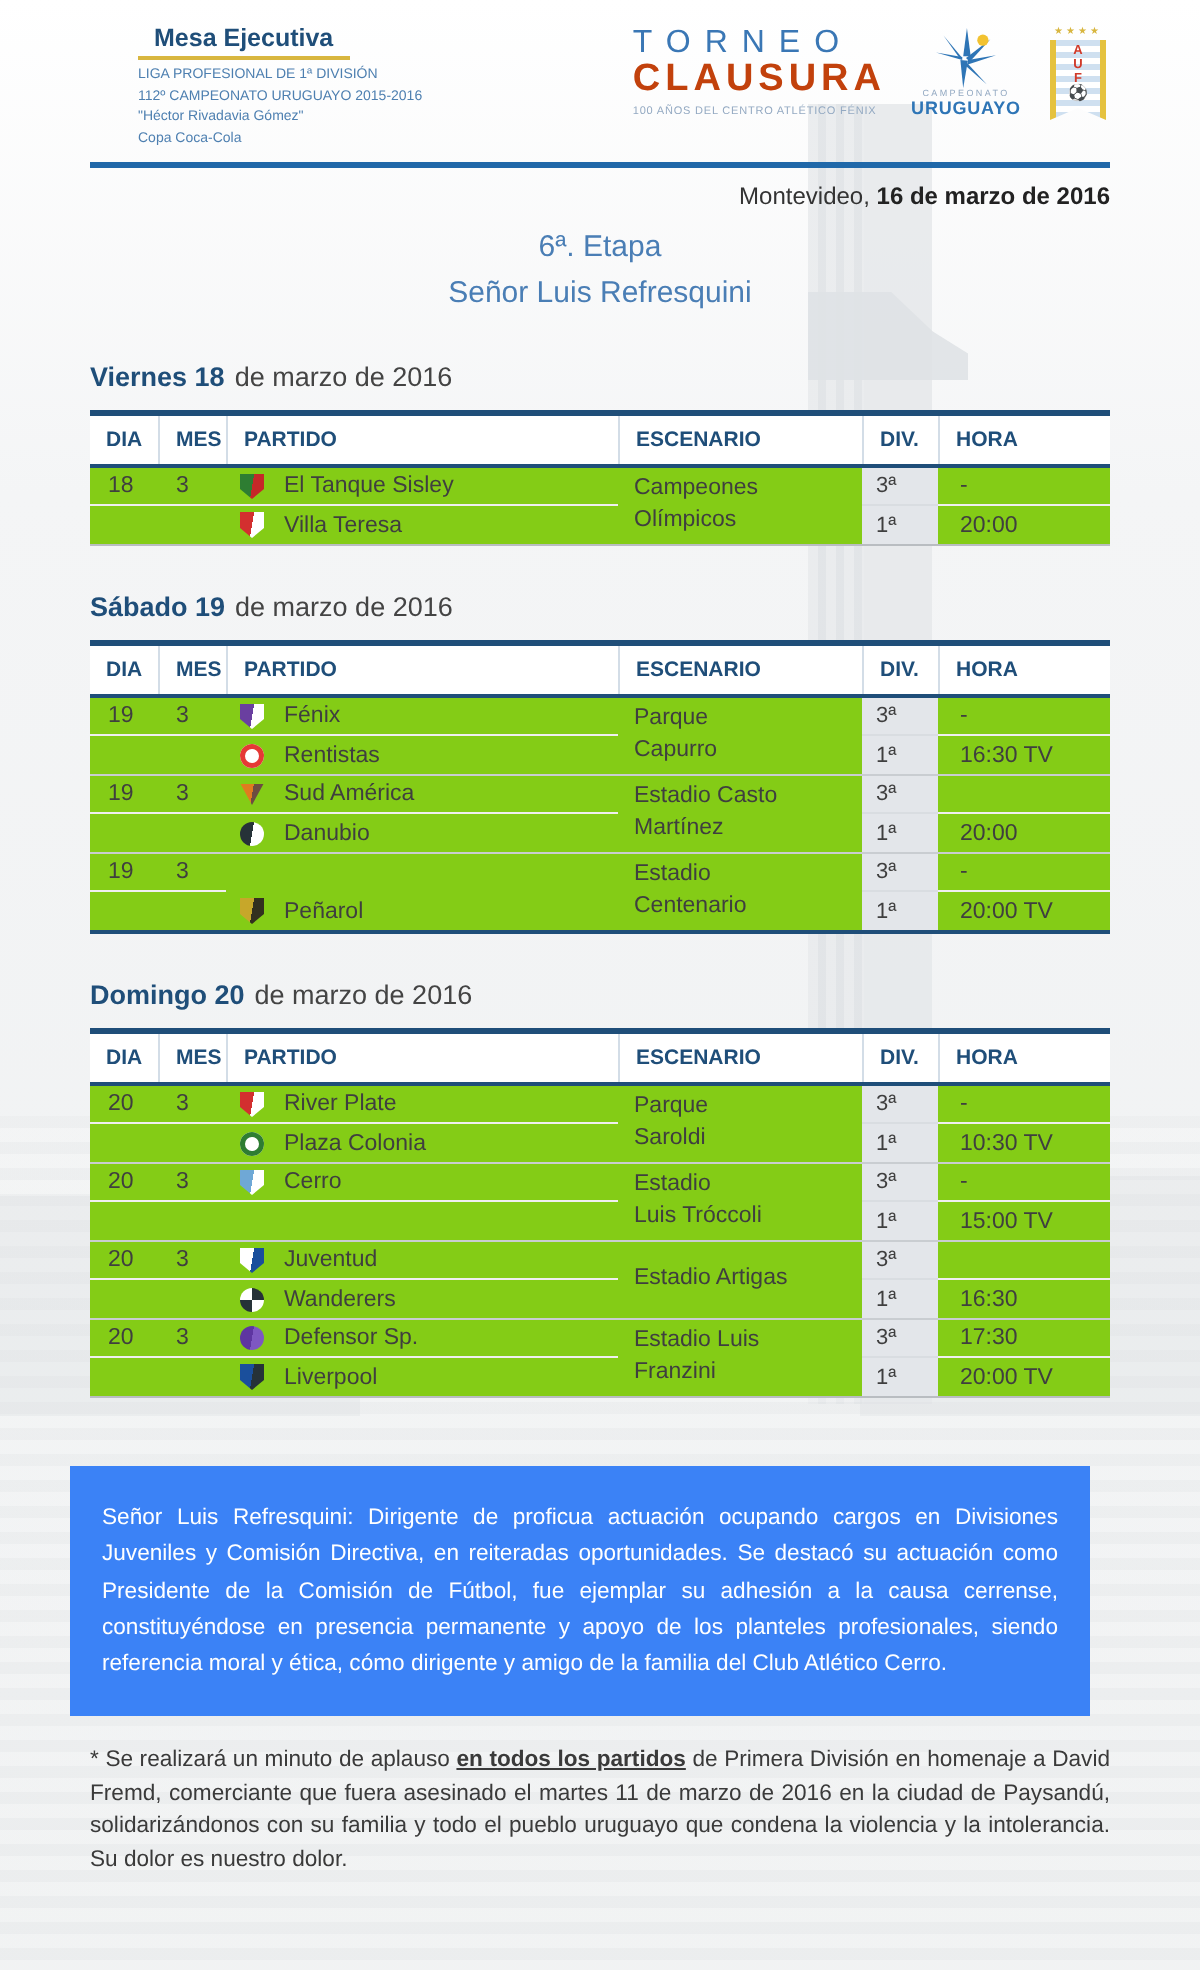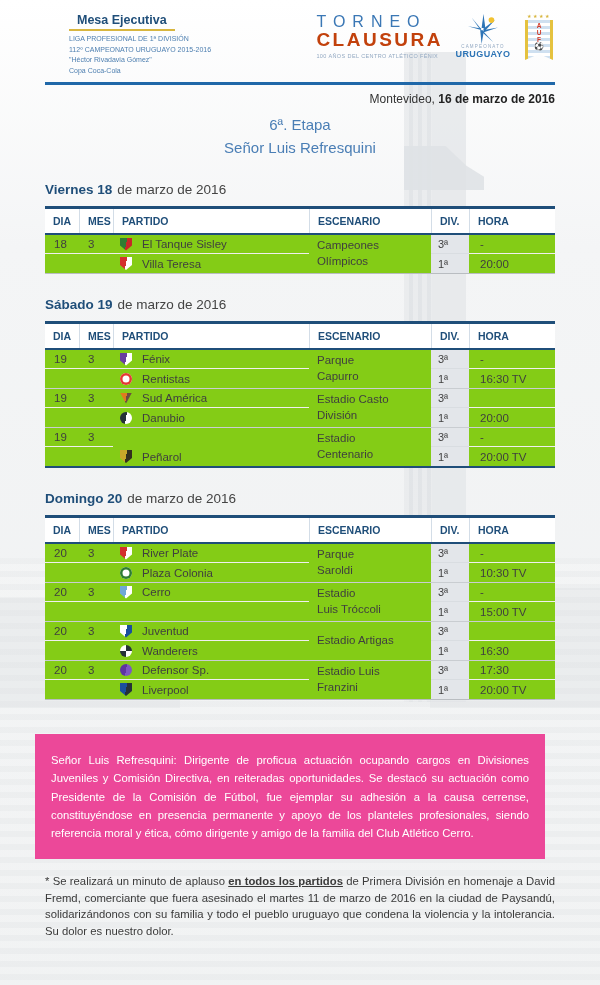--- a/index.html
+++ b/index.html
@@ -78,21 +78,21 @@
   .m-h2{grid-column:6;grid-row:2;}
   .m-d1,.m-d2{background:#e3e6ea;padding-left:7px;font-size:11px;}
   .m-h1,.m-h2{padding-left:11px;}
   .team{gap:10px;padding-left:7px;}
   .crest{display:inline-block;width:12px;height:13px;flex:none;}
   .crest-shield{clip-path:polygon(0 0,100% 0,100% 62%,50% 100%,0 62%);}
   .crest-circle,.crest-ring,.crest-checker{border-radius:50%;height:12px;}
   .crest-triangle{clip-path:polygon(0 0,100% 0,50% 100%);height:11px;}
 
   
-  .infobox{margin:34px 10px 0 -10px;background:#ec4899;color:#fff;
+  .infobox{margin:34px 10px 0 -10px;background:#3b82f6;color:#fff;
     padding:17px 16px;font-size:11.3px;line-height:1.62;text-align:justify;}
   .notes{margin-top:14px;font-size:11.3px;color:#3a3a3a;line-height:1.46;text-align:justify;}
   .note{margin-top:11px;}
   .note:first-child{margin-top:0;}
   .note .em{font-weight:bold;text-decoration:underline;}
 </style>
 </head>
 <body>
 
 <div class="bg bg-tower-shaft"></div>
@@ -225,21 +225,21 @@
       <div class="cell m-mes">3</div>
       <div class="cell m-t1 team">
         <span class="crest crest-triangle" style="background: linear-gradient(100deg, rgb(224, 123, 31) 50%, rgb(109, 76, 65) 50%);"></span>
         <span>Sud América</span>
       </div>
       <div class="cell m-t2 team">
         <span class="crest crest-circle" style="background: linear-gradient(100deg, rgb(38, 50, 56) 50%, rgb(255, 255, 255) 50%);"></span>
         <span>Danubio</span>
       </div>
       <div class="cell m-esc">Estadio Casto
-División</div>
+Martínez</div>
       <div class="cell m-d1">3ª</div>
       <div class="cell m-h1"></div>
       <div class="cell m-d2">1ª</div>
       <div class="cell m-h2">20:00</div>
     </div>
     <div class="match">
       <div class="cell m-dia">19</div>
       <div class="cell m-mes">3</div>
       <div class="cell m-t2 team">
         <span class="crest crest-shield" style="background: linear-gradient(100deg, rgb(199, 167, 42) 50%, rgb(51, 48, 31) 50%);"></span>

